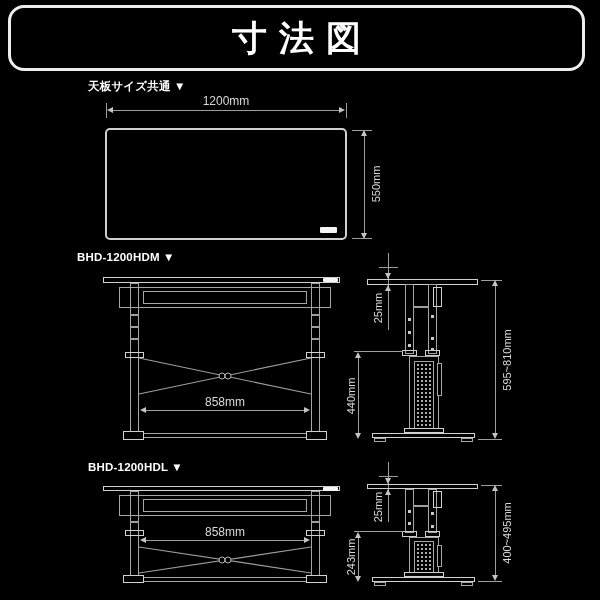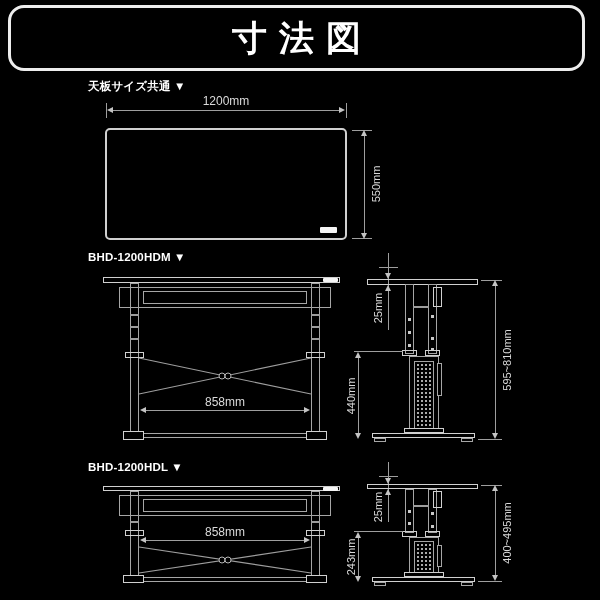--- a/index.html
+++ b/index.html
@@ -53,21 +53,21 @@
 
     <div class="lh" style="left:352px;top:130px;width:20px;"></div>
     <div class="lh" style="left:352px;top:238px;width:20px;"></div>
     <div class="lv" style="left:364px;top:135px;height:99px;"></div>
     <div class="ar u" style="left:361px;top:130px;"></div>
     <div class="ar d" style="left:361px;top:233px;"></div>
     <div class="vlabel" style="left:336px;top:177px;">550mm</div>
   </div>
 
   <div>
-    <div class="seclabel" style="left:88px;top:251px;">BHD-1200HDM ▼</div>
+    <div class="seclabel" style="left:77px;top:251px;">BHD-1200HDM ▼</div>
 
     <div>
       <div class="bx bright" style="left:103px;top:277px;width:237px;height:6px;"></div>
       <div class="badge" style="left:323px;top:278px;width:15px;height:4px;"></div>
       <div class="bx" style="left:130px;top:283px;width:9px;height:150px;"></div>
       <div class="bx" style="left:311px;top:283px;width:9px;height:150px;"></div>
       <div class="bx" style="left:119px;top:287px;width:212px;height:21px;"></div>
       <div class="bx" style="left:143px;top:291px;width:164px;height:13px;"></div>
       <div class="fillbar" style="left:130px;top:314px;width:9px;height:2px;"></div>
       <div class="fillbar" style="left:130px;top:326px;width:9px;height:2px;"></div>

